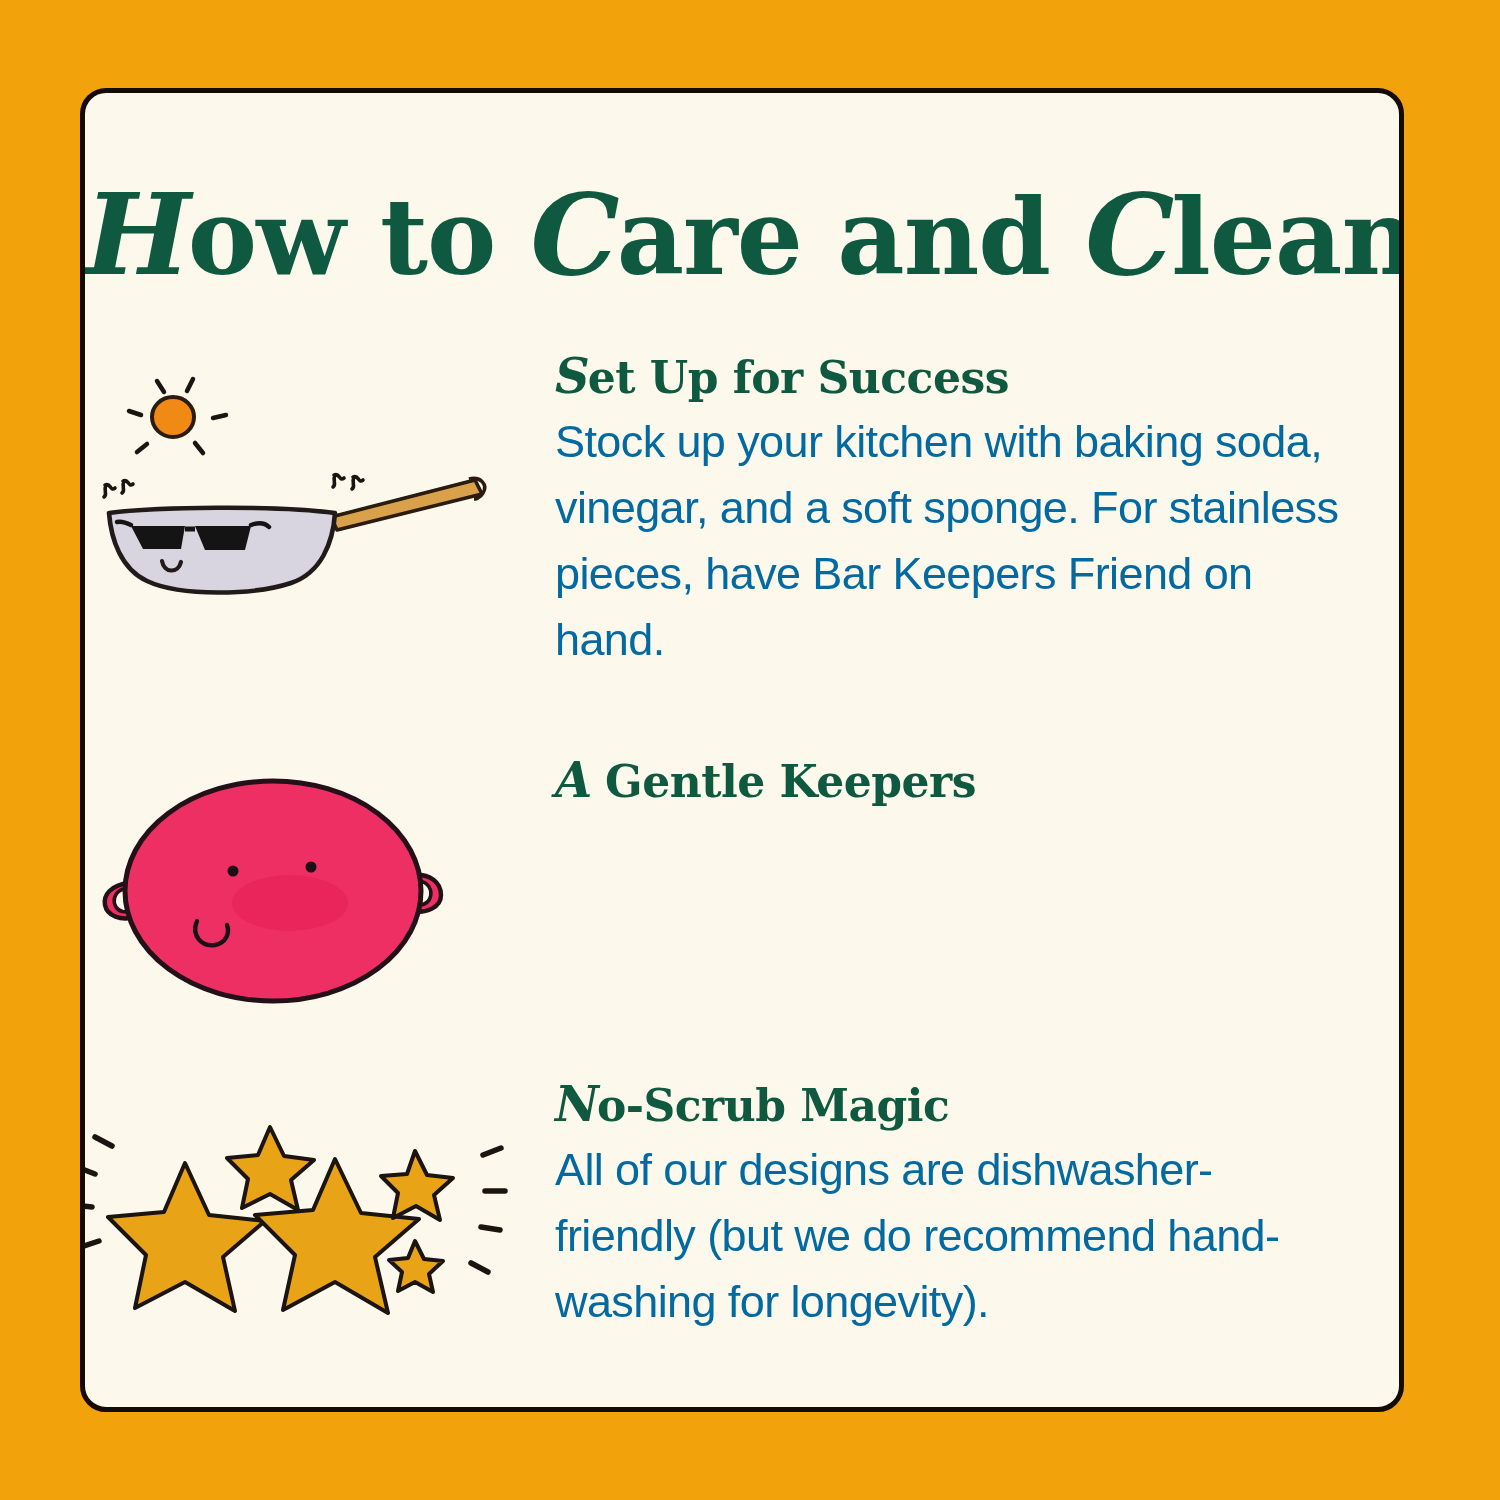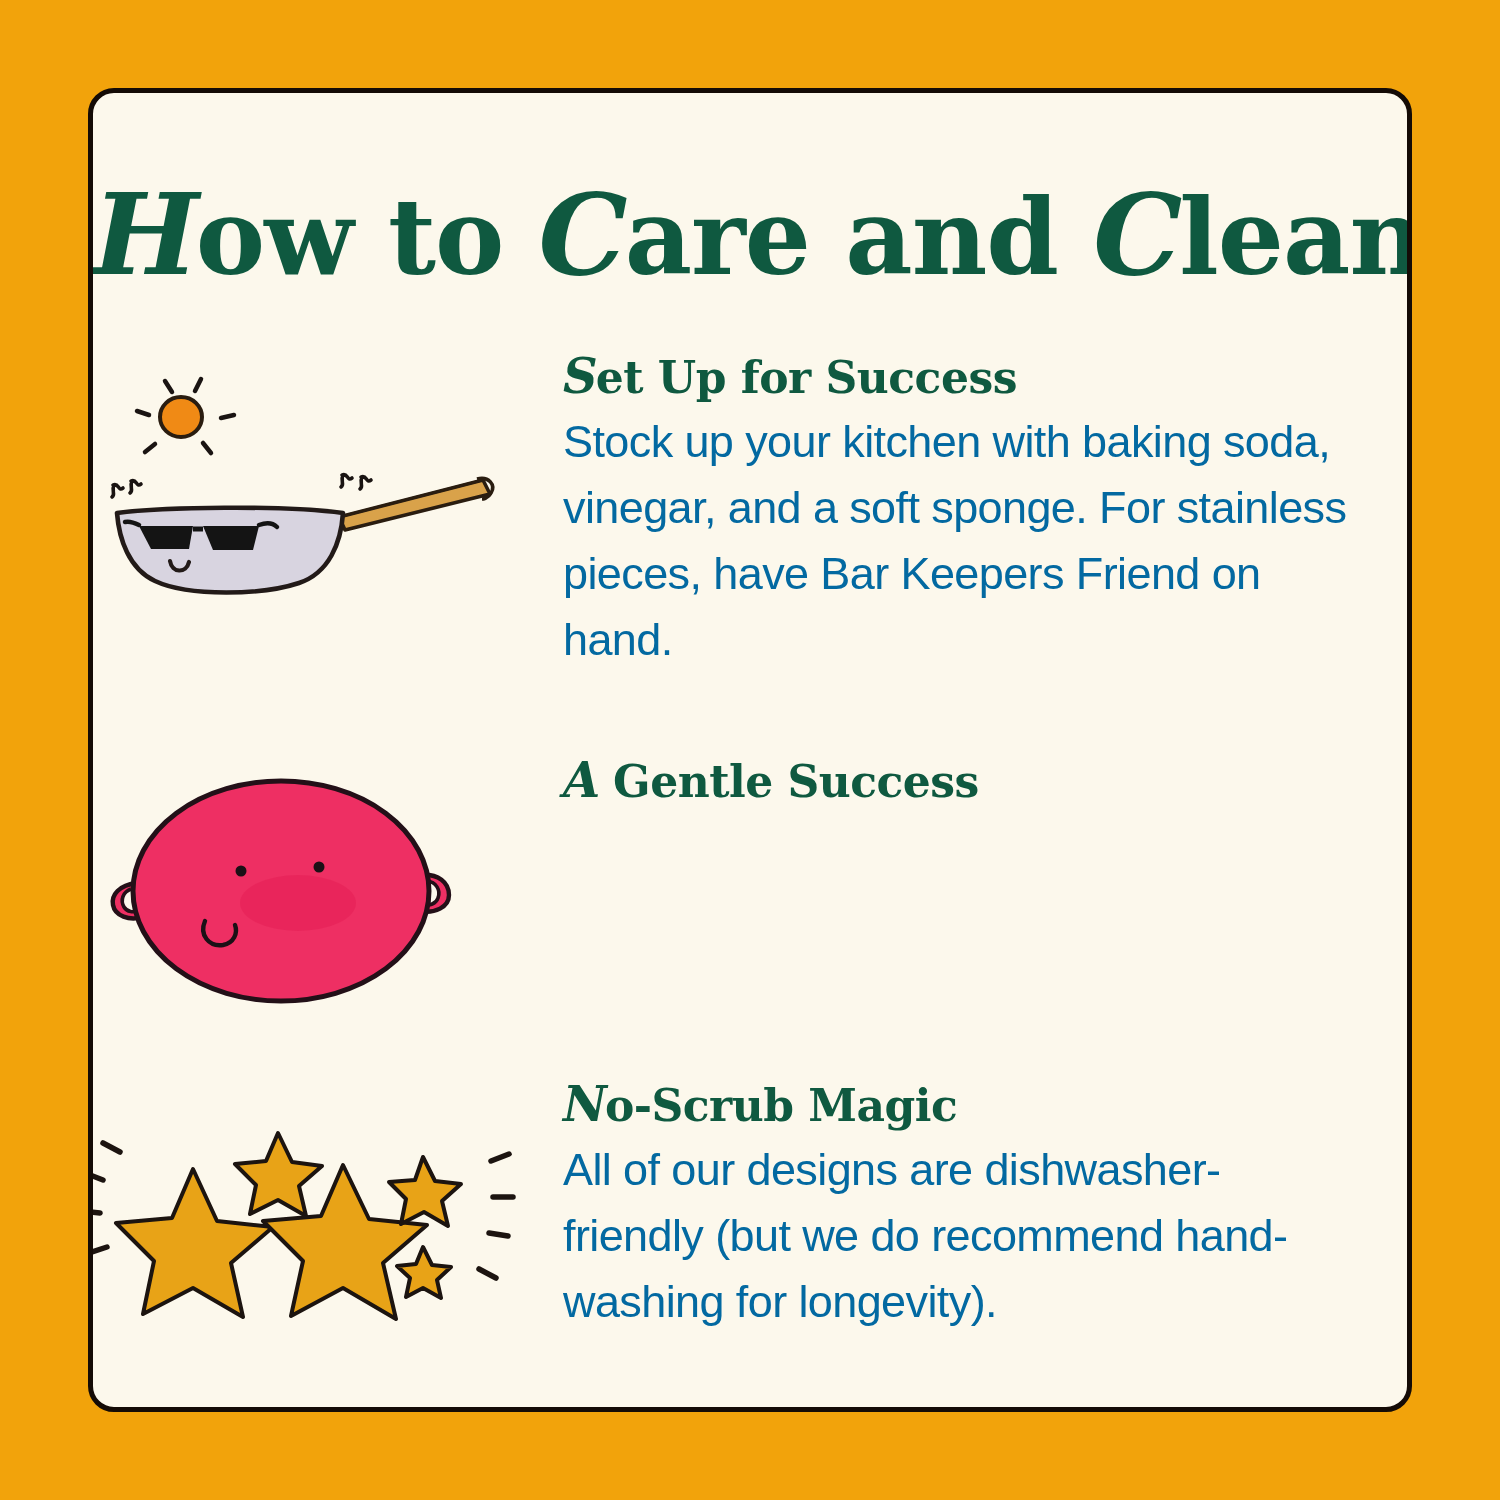--- a/index.html
+++ b/index.html
@@ -16,21 +16,21 @@
 
   .page {
     position: relative;
     width: 1500px;
     height: 1500px;
     background: #F2A30B;
   }
 
   .card {
     position: absolute;
-    left: 88px;
+    left: 80px;
     top: 88px;
     width: 1324px;
     height: 1324px;
     background: #FCF8EC;
     border: 5px solid #140B06;
     border-radius: 26px;
     box-sizing: border-box;
     overflow: hidden;
   }
 
@@ -64,21 +64,21 @@
     top: 258px;
     width: 100%;
   }
   .section {
     position: relative;
     display: flex;
     align-items: flex-start;
     margin-bottom: 74px;
     min-height: 250px;
   }
-  .section:last-child { margin-bottom: 0; align-items: flex-end; }
+  .section:last-child { margin-bottom: 0; }
 
   .art {
     flex: 0 0 470px;
     position: relative;
     height: 250px;
   }
   .art svg { display: block; }
 
   .copy {
     flex: 1 1 auto;
@@ -193,21 +193,21 @@
 
             <ellipse cx="205" cy="140" rx="58" ry="28" fill="#E31A53" opacity="0.45"></ellipse>
 
             <circle cx="148" cy="108" r="5.5" fill="#1B1016"></circle>
             <circle cx="226" cy="104" r="5.5" fill="#1B1016"></circle>
 
             <path d="M112 158 c-6 14 4 26 18 24 11 -2 15 -12 12 -20" fill="none" stroke="#1B1016" stroke-width="4.4" stroke-linecap="round"></path>
           </svg>
         </div>
         <div class="copy">
-          <h2 class="sec-head"><span class="sw">A</span><span> Gentle Success</span></h2>
+          <h2 class="sec-head"><span class="sw">A</span><span> Gentle Keepers</span></h2>
         </div>
       </div>
 
       <div class="section sec-3">
         <div class="art">
           <svg width="470" height="250" viewBox="0 0 470 250">
             <g stroke="#1C1410" stroke-width="4" stroke-linejoin="round" fill="#E8A317">
 
               <path d="M185 28 l14 29 30 4 -23 20 7 30 -28 -16 -28 14 6 -29 -21 -21 31 -3 Z"></path>
 

